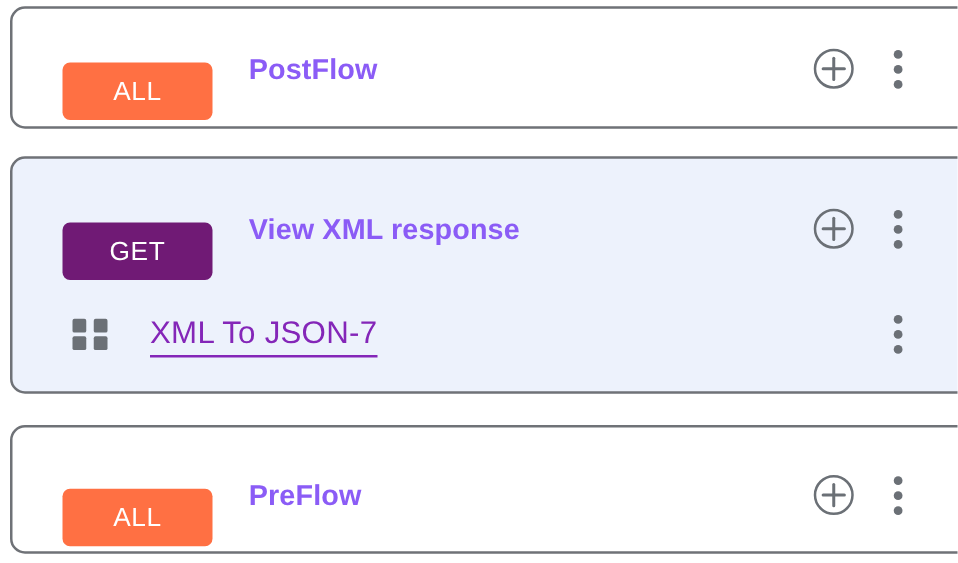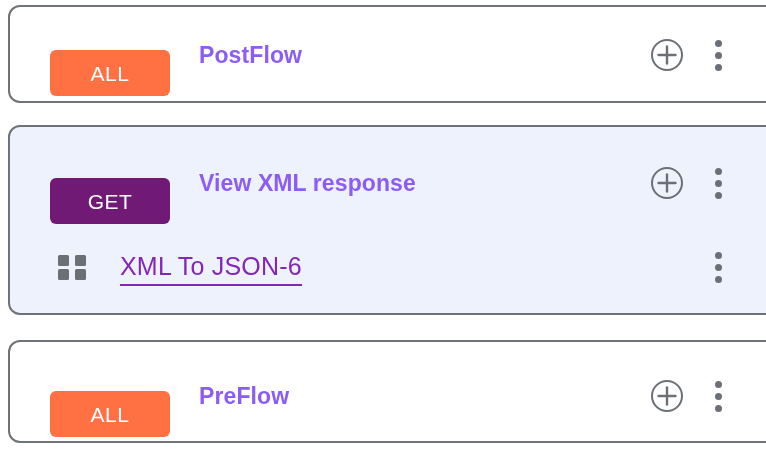--- a/index.html
+++ b/index.html
@@ -204,21 +204,21 @@
       </div>
     </div>
 
     <div class="row row-sub">
       <div class="policy-icon">
         <i class="q1"></i>
           <i class="q2"></i>
           <i class="q3"></i>
           <i class="q4"></i>
       </div>
-      <a class="policy-link">XML To JSON-6</a>
+      <a class="policy-link">XML To JSON-7</a>
       <div class="kebab">
         <span></span>
         <span></span>
         <span></span>
       </div>
     </div>
   </div>
 
   <div class="card card-3">
     <div class="row row-main-3">

